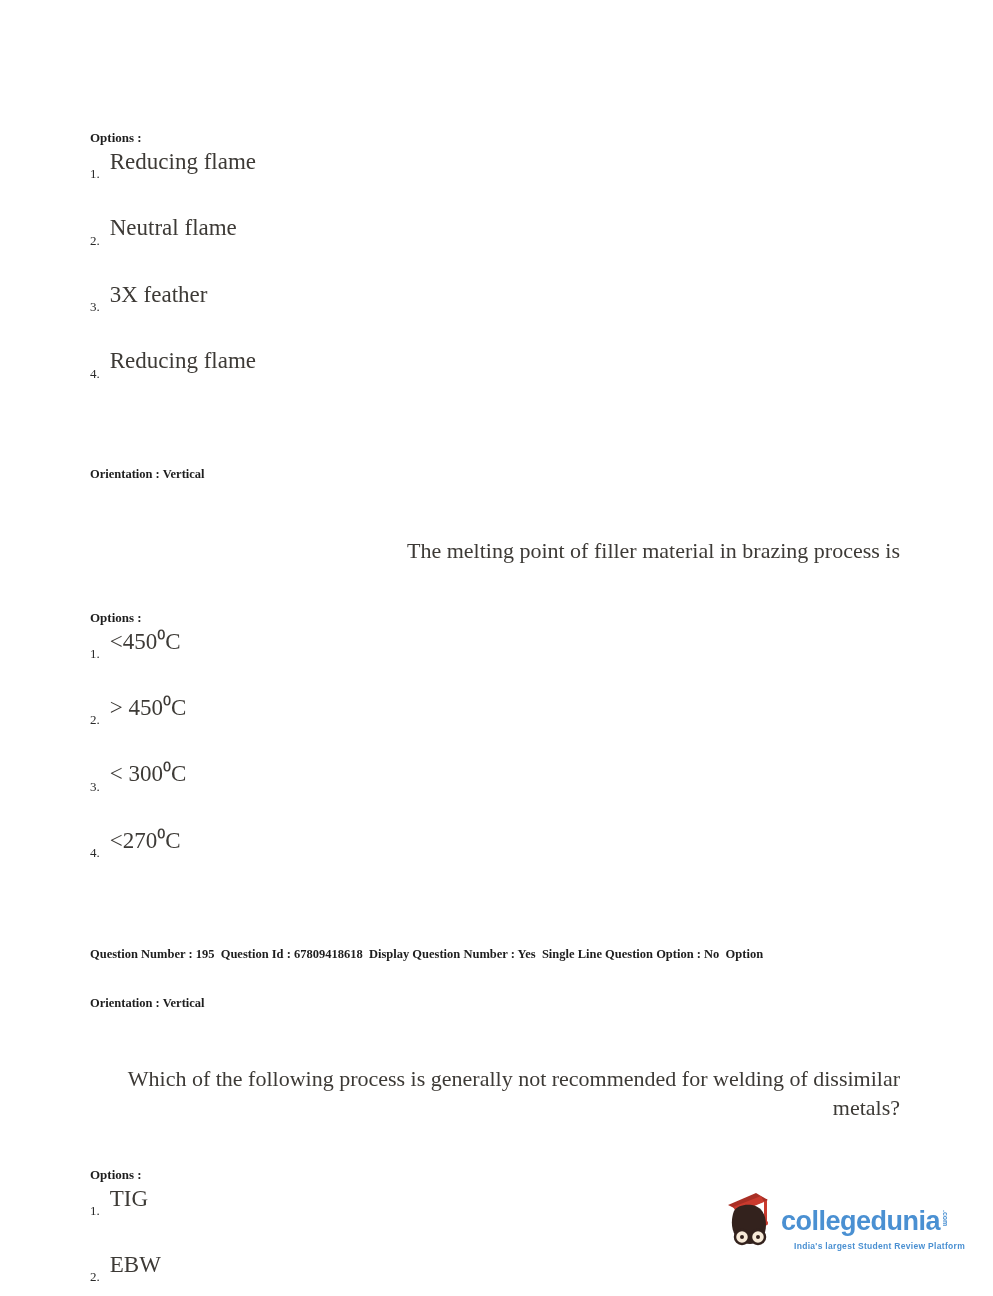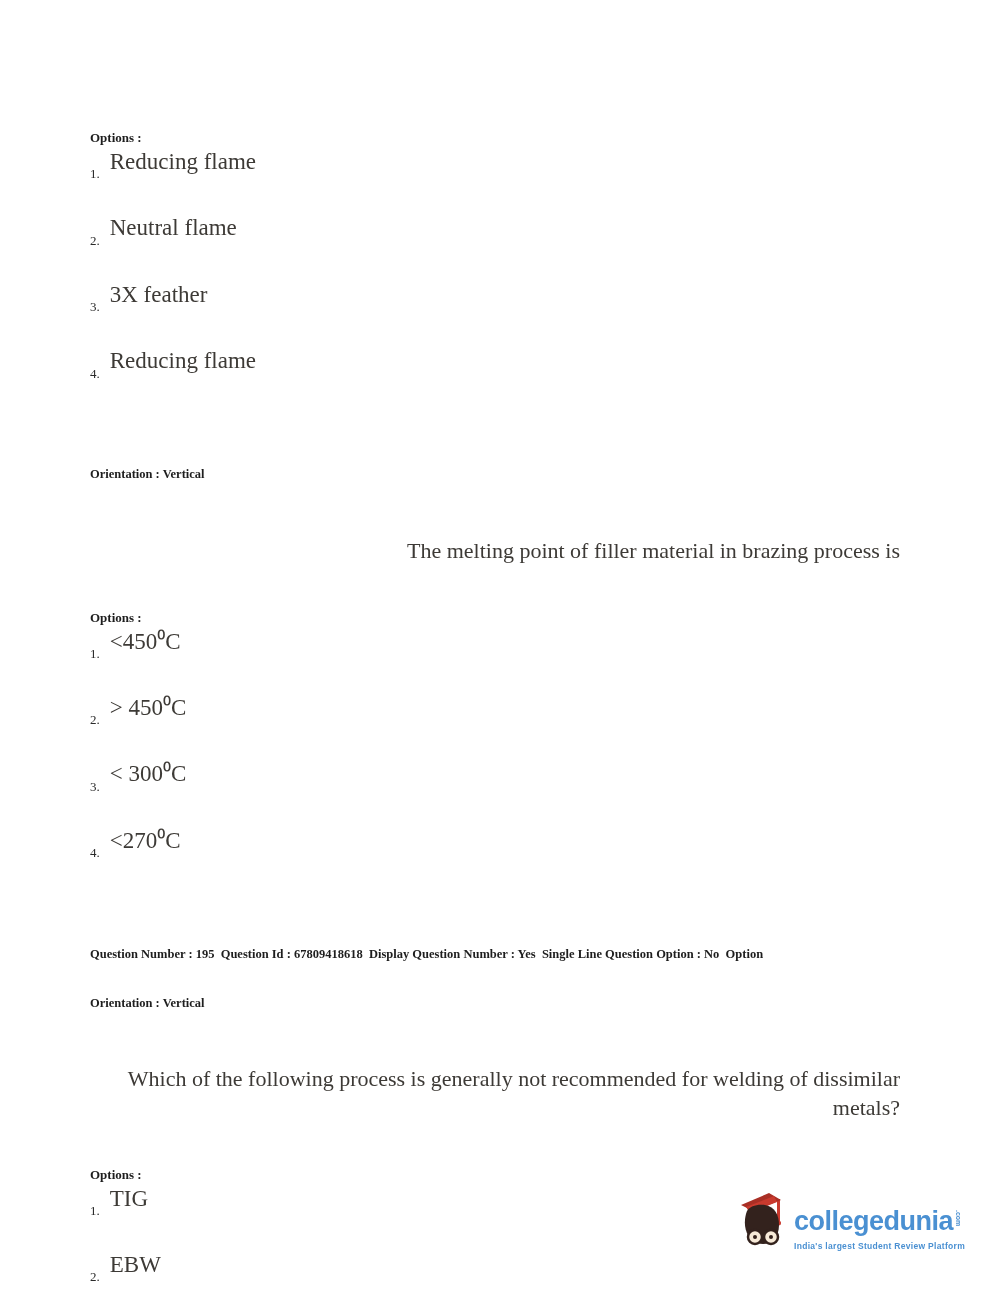--- a/index.html
+++ b/index.html
@@ -186,16 +186,16 @@
         <circle cx="15" cy="47" r="2" fill="#33221d"></circle>
         <circle cx="31" cy="47" r="2" fill="#33221d"></circle>
         <rect x="21" y="45" width="4" height="2.5" fill="#33221d"></rect>
       </svg>
     </span>
     <div class="logo-text-col">
       <div class="brand-row">
         <span class="brand" style="color: rgb(74, 144, 210);">collegedunia</span>
         <span class="brand-suffix" style="color: rgb(74, 144, 210);">.com</span>
       </div>
-      <span class="tagline" style="color: rgb(74, 144, 210);">India's largest Student Review Platform</span>
+      <span class="tagline" style="color: rgb(74, 144, 210); margin-left: 13px;">India's largest Student Review Platform</span>
     </div>
   </div>
 </div>
 
 </body></html>

